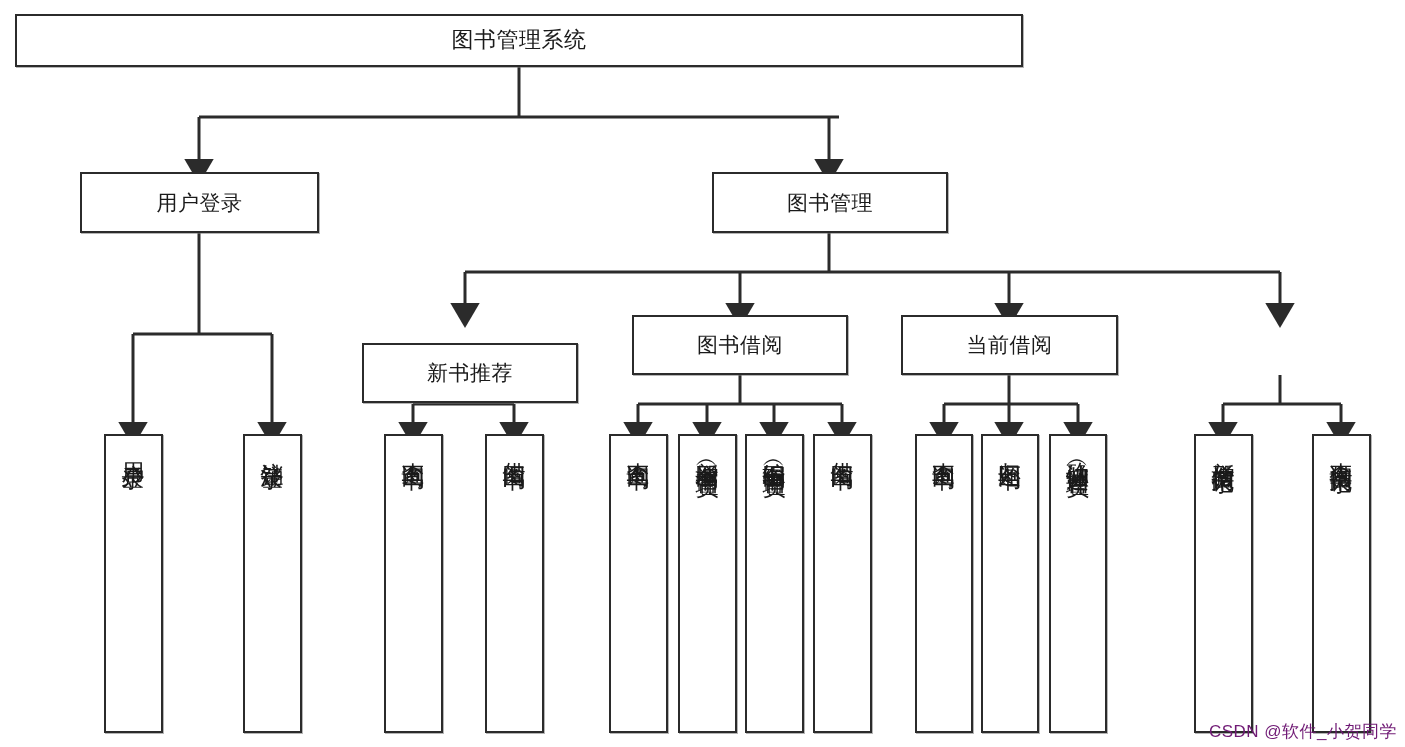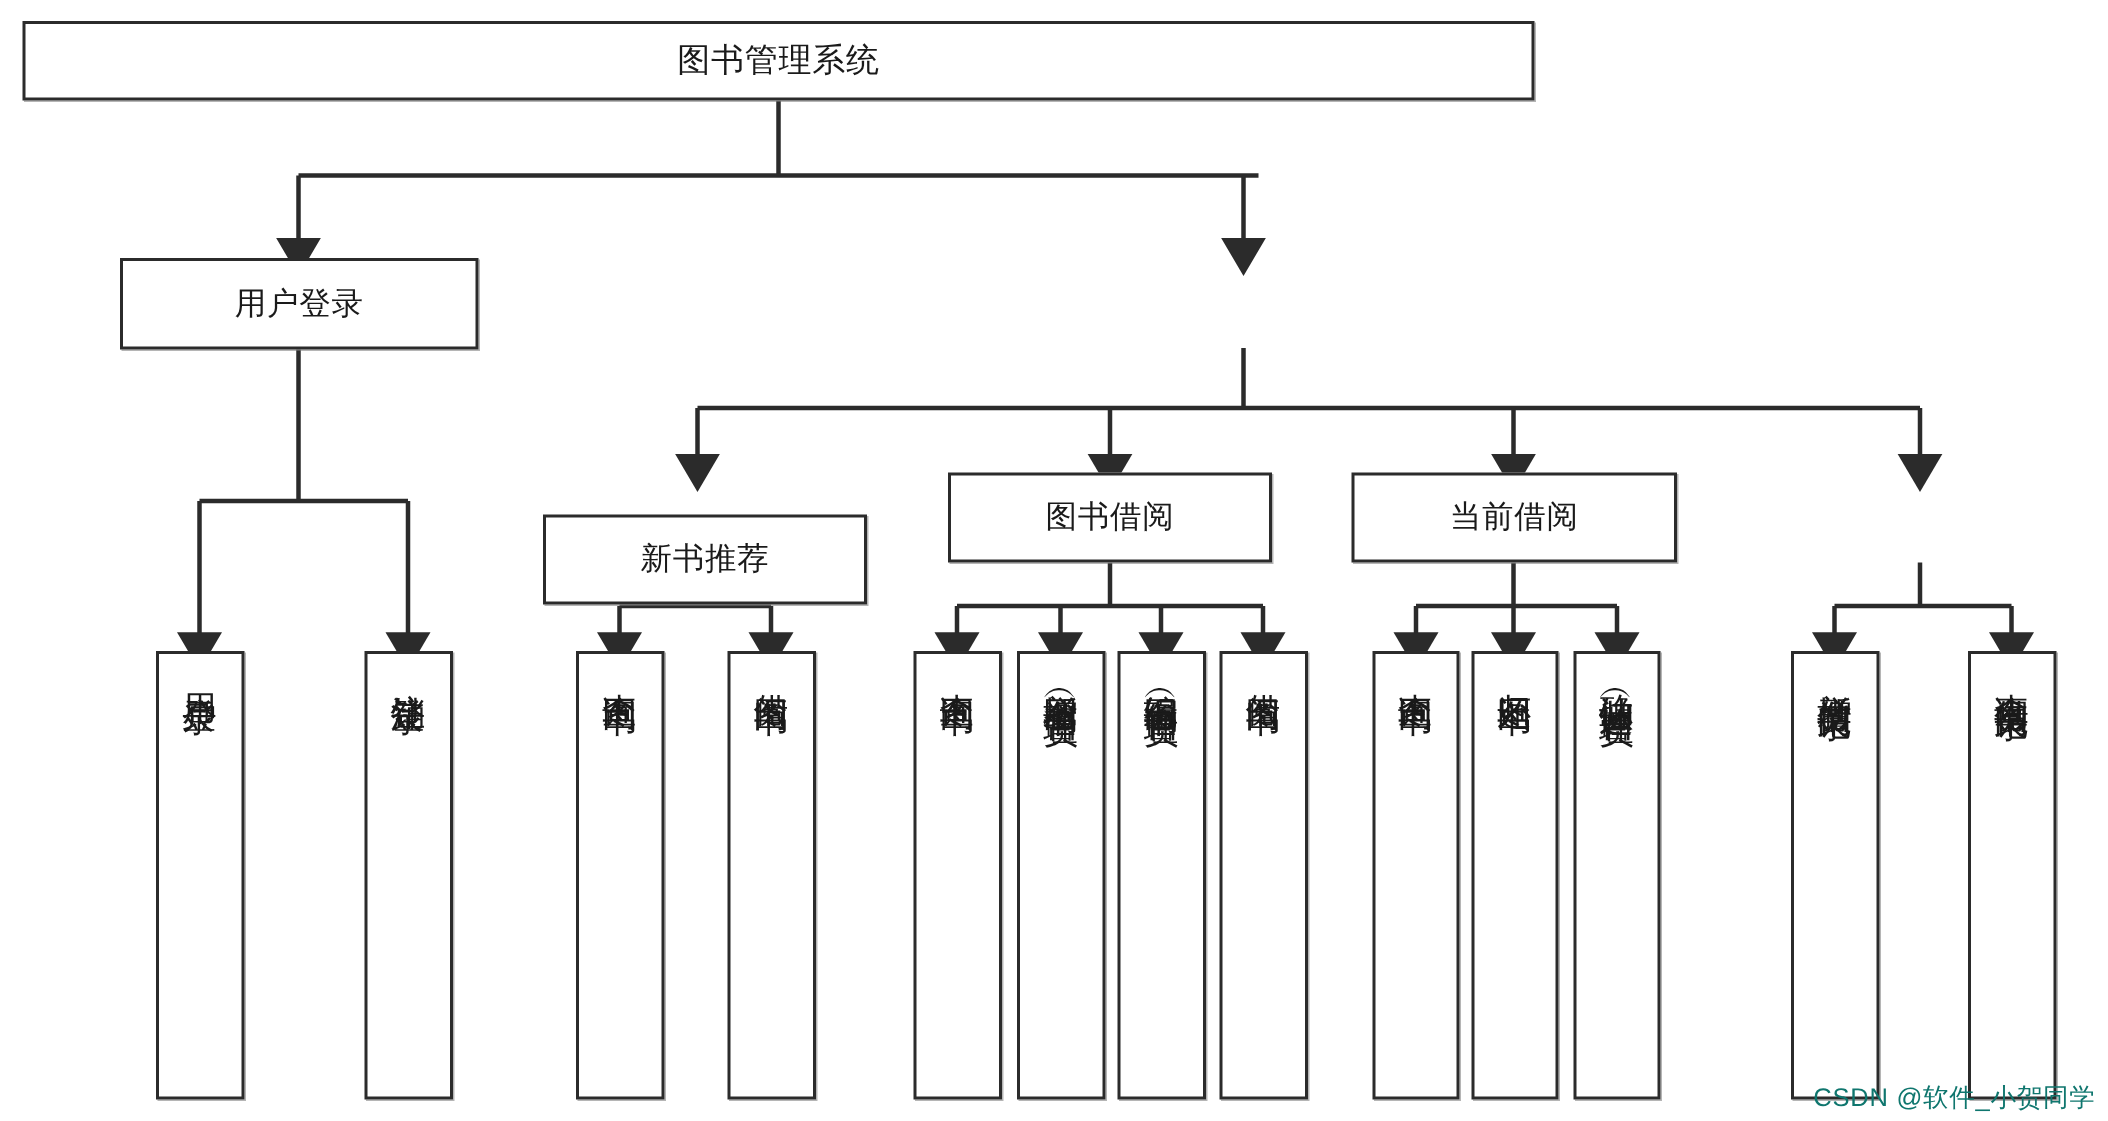--- a/index.html
+++ b/index.html
@@ -61,21 +61,21 @@
     text-orientation: upright;
     font-size: 23px;
     line-height: 1.05;
     letter-spacing: 2px;
   }
   .watermark {
     position: absolute;
     right: 8px;
     bottom: 4px;
     font-size: 17px;
-    color: #0f766e;
+    color: #701a75;
     letter-spacing: 0.5px;
     white-space: pre;
     user-select: none;
   }
 </style>
 </head>
 <body>
 
 <div id="canvas">
 
@@ -129,20 +129,23 @@
     </g>
   </svg>
 
   <div class="node h root" style="left:15px; top:14px; width:1008px; height:53px;">
     <span class="lbl">图书管理系统</span>
   </div>
 
   <div class="node h" style="left:80px; top:172px; width:239px; height:61px;">
     <span class="lbl">用户登录</span>
   </div>
+  <div class="node h" style="left:712px; top:172px; width:236px; height:61px;">
+    <span class="lbl">图书管理</span>
+  </div>
 
   <div class="node h" style="left:362px; top:315px; width:216px; height:60px;margin-top:28px;">
     <span class="lbl">新书推荐</span>
   </div>
   <div class="node h" style="left:901px; top:315px; width:217px; height:60px;">
     <span class="lbl">当前借阅</span>
   </div>
   <div class="node h" style="left:632px; top:315px; width:216px; height:60px;">
     <span class="lbl">图书借阅</span>
   </div>

